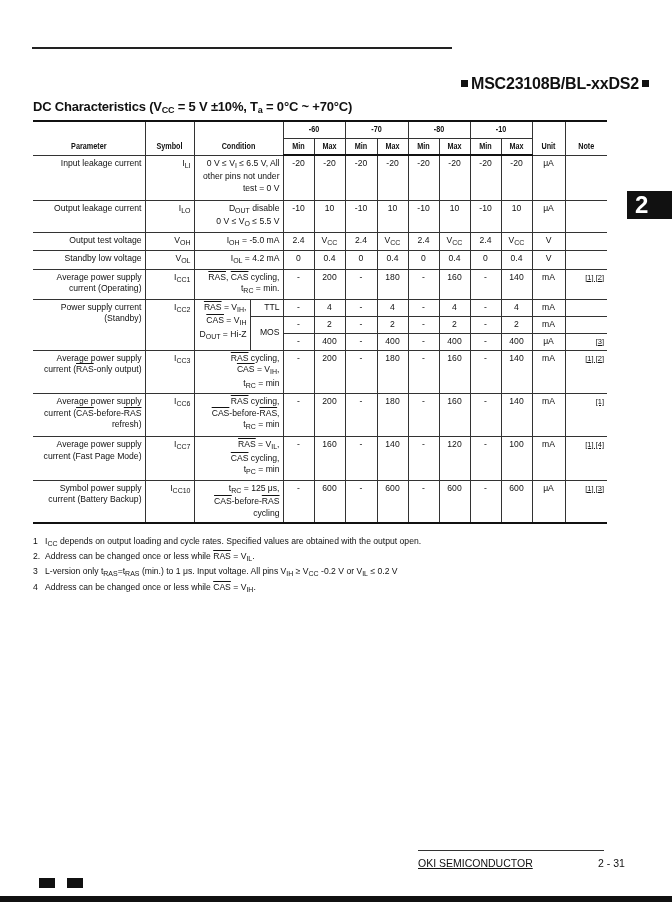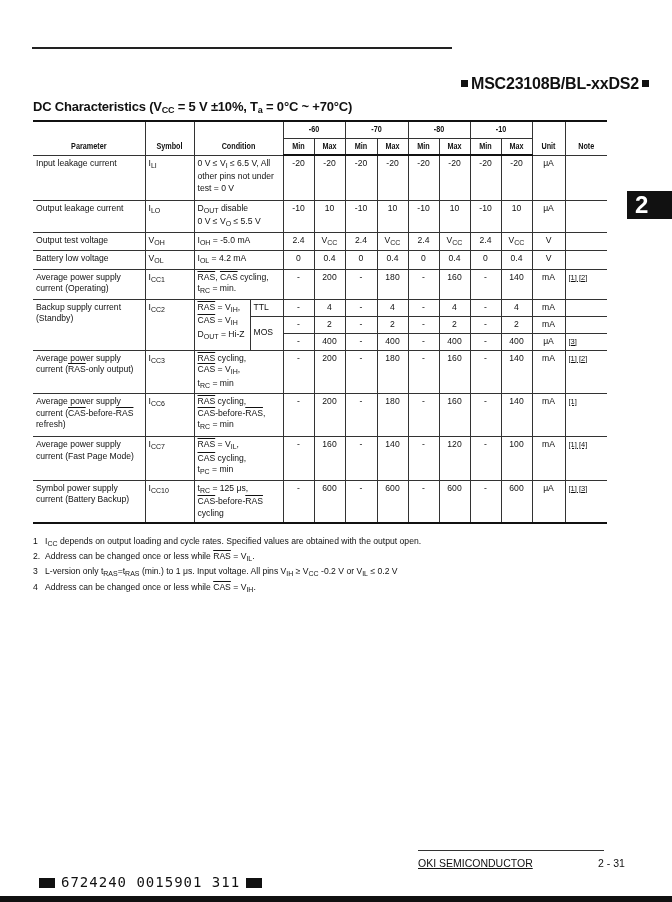--- a/index.html
+++ b/index.html
@@ -16,21 +16,21 @@
 
   table.dc { position:absolute; left:33px; top:120px; border-collapse:collapse;
              font-size:8.6px; table-layout:fixed; }
   table.dc td, table.dc th { border:1px solid #333; padding:2px 3px; vertical-align:top; line-height:11.5px; }
   table.dc { border-top:2px solid #111; border-bottom:2px solid #111; }
   table.dc th { font-family:"Liberation Sans", sans-serif; font-weight:bold; font-size:8.5px;
                 text-align:center; vertical-align:bottom; transform:scaleX(0.85); }
   table.dc tr.hdr2 th { border-bottom:2px solid #111; }
   table.dc td { border-top:1px solid #555; }
   td.c { text-align:center; }
-  td.l { text-align:left; }
+  td.l { text-align:right; }
   td.firstcol, th.firstcol { border-left:none !important; }
   td.lastcol, th.lastcol { border-right:none !important; }
   .ov { text-decoration:overline; }
   sub { font-size:7px; vertical-align:-2px; }
   .note-ref { font-size:7.5px;text-decoration:underline; }
   .footnotes { left:33px; top:535px; font-size:8.6px; line-height:12.2px; }
   .footnotes .fn { display:flex; }
   .footnotes .num { width:12px; }
   .footer-rule { left:418px; top:850px; width:186px; height:1px; background:#333; }
   .footer-company { left:418px; top:857px; font-size:10.5px;text-decoration:underline; }
@@ -135,21 +135,21 @@
     <td class="c">V<sub>CC</sub></td>
     <td class="c">2.4</td>
     <td class="c">V<sub>CC</sub></td>
     <td class="c">2.4</td>
     <td class="c">V<sub>CC</sub></td>
     <td class="c">V</td>
     <td class="l lastcol"></td>
   </tr>
 
   <tr style="height:17px">
-    <td class="l firstcol">Battery low voltage</td>
+    <td class="l firstcol">Standby low voltage</td>
     <td class="l"><span>V</span><sub>OL</sub></td>
     <td class="l" colspan="2">I<sub>OL</sub> = 4.2 mA</td>
     <td class="c">0</td>
     <td class="c">0.4</td>
     <td class="c">0</td>
     <td class="c">0.4</td>
     <td class="c">0</td>
     <td class="c">0.4</td>
     <td class="c">0</td>
     <td class="c">0.4</td>
@@ -167,21 +167,21 @@
     <td class="c">180</td>
     <td class="c">-</td>
     <td class="c">160</td>
     <td class="c">-</td>
     <td class="c">140</td>
     <td class="c">mA</td>
     <td class="l lastcol note-ref">[1] [2]</td>
   </tr>
 
   <tr style="height:17px">
-    <td class="l firstcol" rowspan="3">Backup supply current (Standby)</td>
+    <td class="l firstcol" rowspan="3">Power supply current (Standby)</td>
     <td class="l" rowspan="3"><span>I</span><sub>CC2</sub></td>
     <td class="l" rowspan="3"><span class="ov">RAS</span> = V<sub>IH</sub>,<br><span class="ov">CAS</span> = V<sub>IH</sub><br>D<sub>OUT</sub> = Hi-Z</td>
     <td class="l">TTL</td>
     <td class="c">-</td>
     <td class="c">4</td>
     <td class="c">-</td>
     <td class="c">4</td>
     <td class="c">-</td>
     <td class="c">4</td>
     <td class="c">-</td>
@@ -298,15 +298,15 @@
     <span class="num">4</span>
     <span>Address can be changed once or less while <span class="ov">CAS</span> = V<sub>IH</sub>.</span>
   </div>
 </div>
 
 <div class="abs footer-rule"></div>
 <div class="abs footer-company">OKI SEMICONDUCTOR</div>
 <div class="abs footer-page">2 - 31</div>
 
 <div class="abs barcode">
-  <span class="blk"></span><span>6724240 0015901 311</span><span class="blk"></span>
+  <span class="blk"></span><span class="blk"></span>
 </div>
 <div class="abs bottom-bar"></div>
 
 </body></html>

